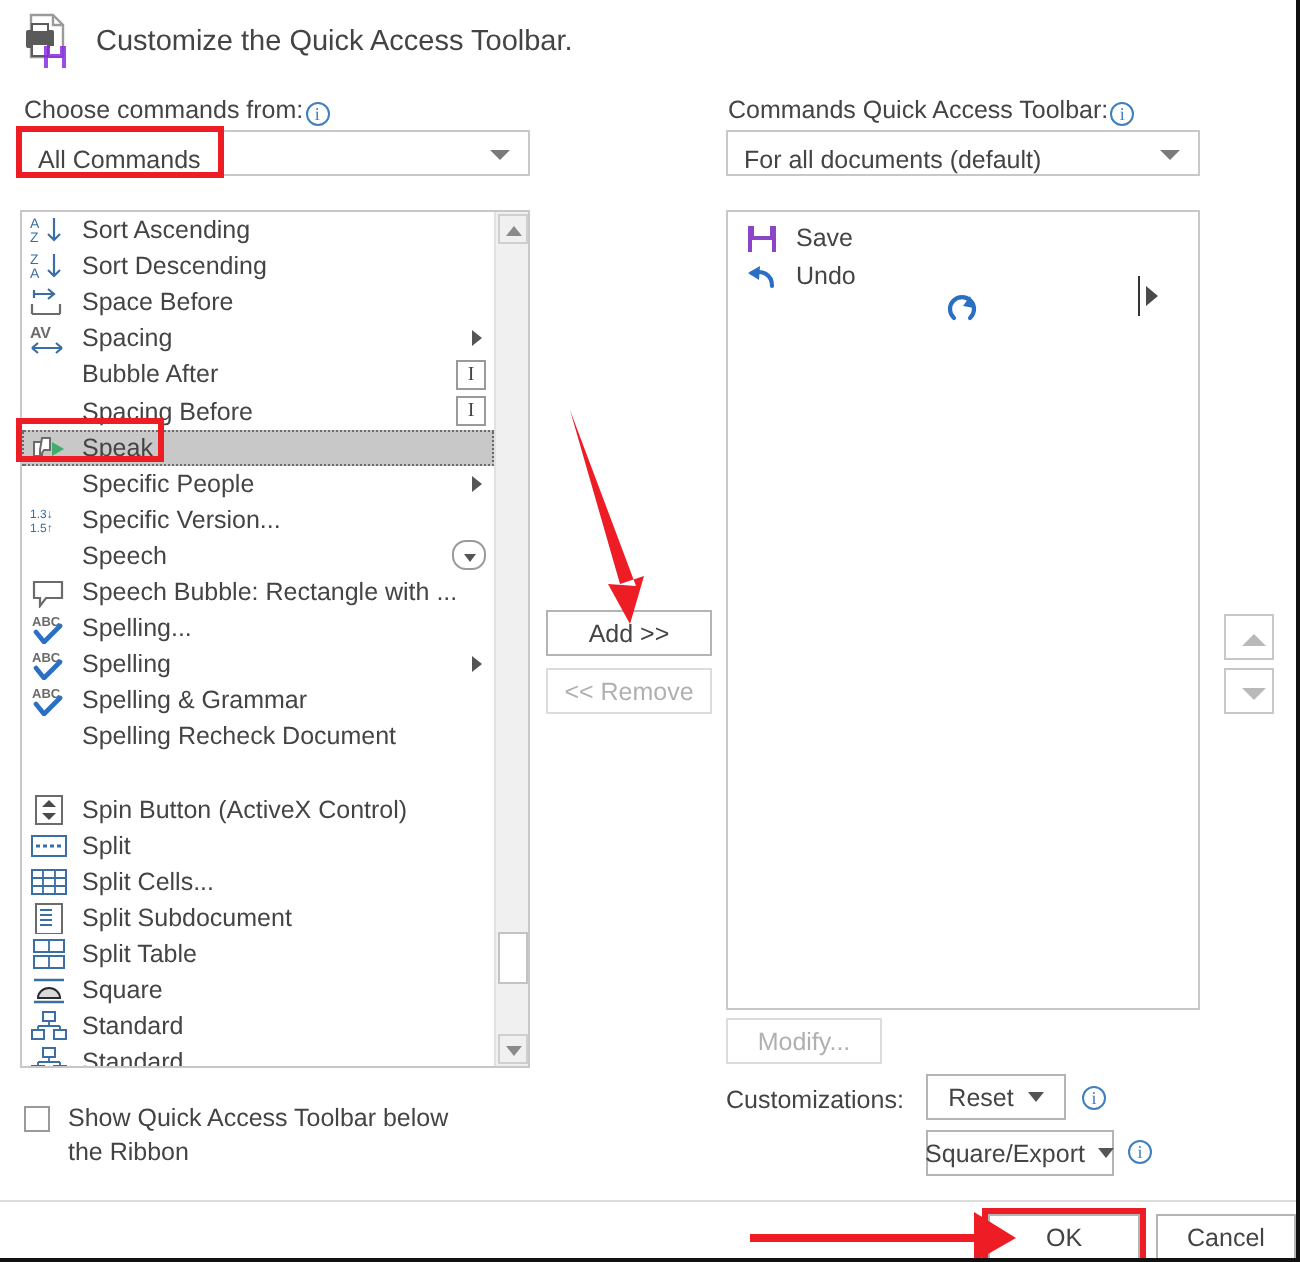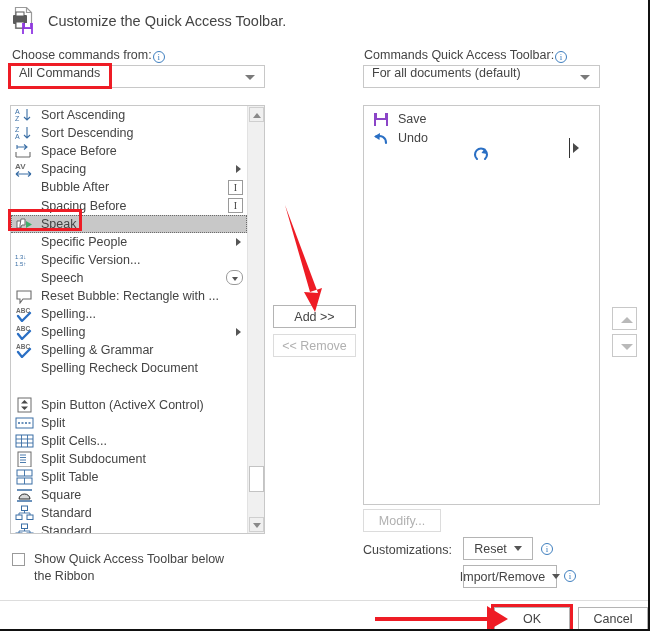--- a/index.html
+++ b/index.html
@@ -38,21 +38,21 @@
     border: 1px solid #3f7fbf; border-radius: 50%;
     color: #3f7fbf; font-size: 9px; line-height: 10px;
     text-align: center; vertical-align: -1px; margin-left: 1px;
     font-family: "Liberation Serif", serif;
   }
 
   
   .combo {
     position: absolute; background: #fff;
     border: 1px solid #c8c8c8;
-    display: flex; align-items: flex-start;
+    display: flex; align-items: flex-end;
     font-size: 12.5px; color: #444; padding-left: 8px;
   }
   .combo .arrow {
     position: absolute; right: 9px; top: 50%;
     margin-top: -2px;
     border-left: 5px solid transparent;
     border-right: 5px solid transparent;
     border-top: 5px solid #7a7a7a;
   }
 
@@ -285,21 +285,21 @@
           <span class="ic"></span>
           <span class="tx">Speech</span>
           <span class="roundic"></span>
         </div>
         <div class="row">
           <span class="ic">
             <svg width="19" height="16" viewBox="0 0 19 16" style="position:absolute;left:0;top:0">
               <path d="M2,3 h14 v8 h-8 l-3,4 v-4 h-3 z" fill="#ffffff" stroke="#6b6b6b" stroke-width="1.1"></path>
             </svg>
           </span>
-          <span class="tx">Reset Bubble: Rectangle with ...</span>
+          <span class="tx">Speech Bubble: Rectangle with ...</span>
         </div>
         <div class="row">
           <span class="ic">
             <svg width="19" height="16" viewBox="0 0 19 16" style="position:absolute;left:0;top:0">
               <text x="1" y="7" font-size="6.5" fill="#6b6b6b" font-family="Liberation Sans" font-weight="bold">ABC</text>
              <path d="M3,10 L7,15 L15,7" stroke="#2a6fc4" fill="none" stroke-width="2.3" stroke-linecap="round" stroke-linejoin="round"></path>
             </svg>
           </span>
           <span class="tx">Spelling...</span>
         </div>
@@ -476,21 +476,21 @@
   <div class="lbl" style="left:363px; top:543px;">
     <span>Customizations:</span>
   </div>
   <div class="btn" style="left:463px; top:537px; width:70px; height:23px;">
     <span>Reset</span>
       <span class="dd"></span>
   </div>
   <span class="infoico" style="position:absolute; left:540px; top:543px;">i</span>
 
   <div class="btn" style="left:463px; top:565px; width:94px; height:23px;">
-    <span>Import/Remove</span>
+    <span>Square/Export</span>
       <span class="dd"></span>
   </div>
   <span class="infoico" style="position:absolute; left:563px; top:570px;">i</span>
 
   <div class="cbwrap">
     <span class="cbbox"></span>
     <span class="cbtext">Show Quick Access Toolbar below the Ribbon</span>
   </div>
 
   <div class="hr" style="top:600px;"></div>

